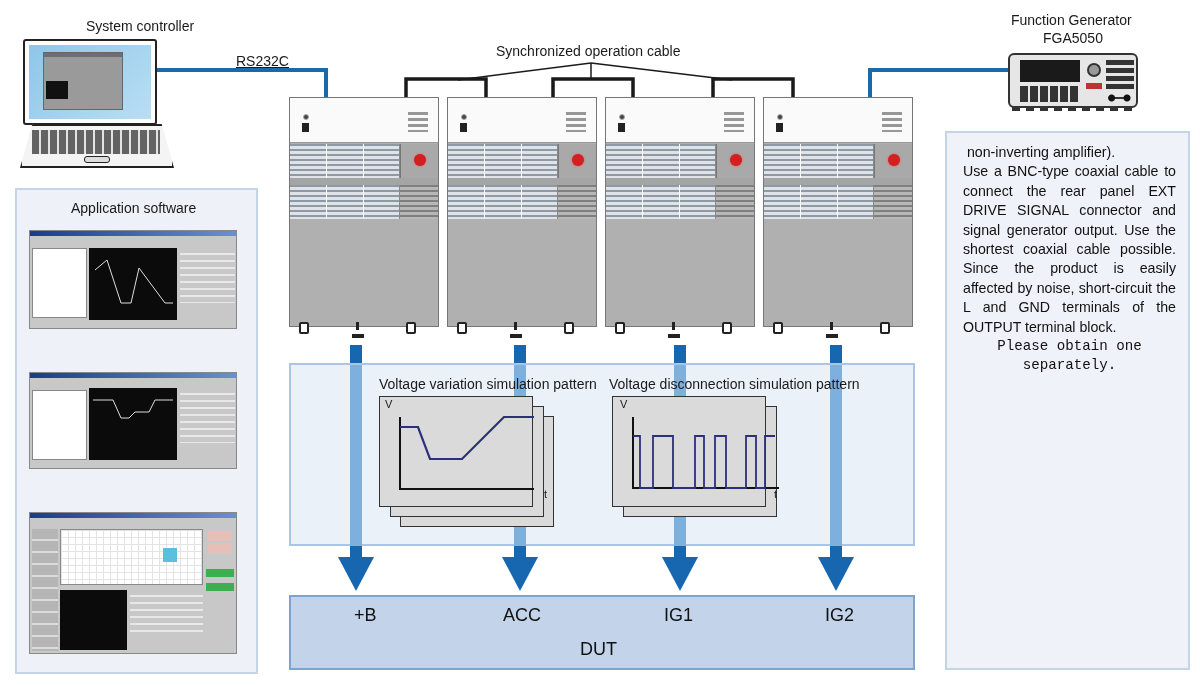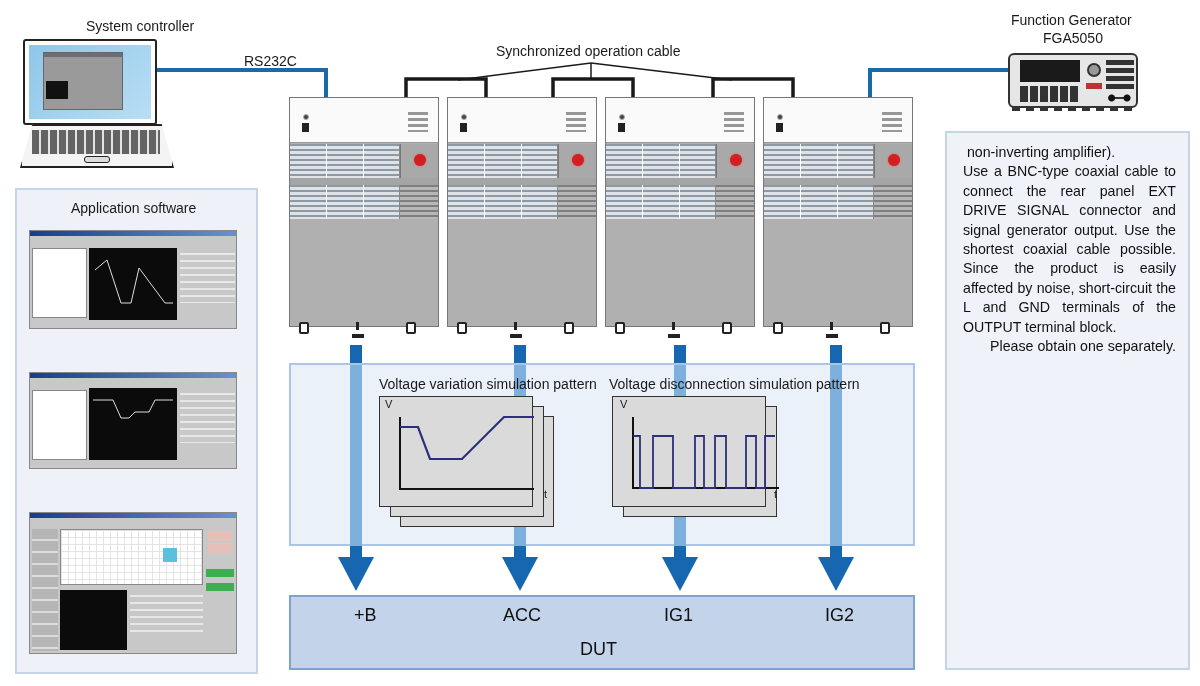--- a/index.html
+++ b/index.html
@@ -85,21 +85,21 @@
       </div>
     </div>
   </div>
   <div class="abs laptop-base"></div>
   <div class="abs kbd"></div>
   <div class="abs touchpad"></div>
 </div>
 
 <div class="abs cable-blue" style="left:157px; top:68px; width:171px; height:4px;"></div>
 <div class="abs cable-blue" style="left:324px; top:68px; width:4px; height:30px;"></div>
-<div class="abs label" style="left:244px; top:53px;">RS232C</div>
+<div class="abs label" style="left:236px; top:53px;text-decoration:underline;">RS232C</div>
 
 <div class="abs label" style="left:496px; top:43px;">Synchronized operation cable</div>
 <svg class="abs" style="left:390px; top:60px;" width="540" height="40">
   <g stroke="#1a1a1a" fill="none">
     <line x1="201" y1="3" x2="201" y2="20" stroke-width="1.5"></line>
     <line x1="201" y1="3" x2="68" y2="20" stroke-width="1.5"></line>
     <line x1="201" y1="3" x2="342" y2="20" stroke-width="1.5"></line>
     <polyline points="16,38 16,19 96,19 96,38" stroke-width="3.5"></polyline>
     <polyline points="163,38 163,19 243,19 243,38" stroke-width="3.5"></polyline>
     <polyline points="323,38 323,19 403,19 403,38" stroke-width="3.5"></polyline>
@@ -286,14 +286,14 @@
       <div class="abs dut-label" style="left: 212px; top: 8px;">ACC</div>
       <div class="abs dut-label" style="left: 373px; top: 8px;">IG1</div>
       <div class="abs dut-label" style="left: 534px; top: 8px;">IG2</div>
     </div>
   <div class="abs dut-label" style="left:289px; top:42px;">DUT</div>
 </div>
 
 <div class="abs info">
   <p style="text-align:left;">&nbsp;non-inverting amplifier).</p>
   <p>Use a BNC-type coaxial cable to connect the rear panel EXT DRIVE SIGNAL connector and signal generator output. Use the shortest coaxial cable possible. Since the product is easily affected by noise, short-circuit the L and GND terminals of the OUTPUT terminal block.</p>
-  <p style="text-align:right;">Please obtain one separately.</p>
+  <p style="text-align:center;font-family:Liberation Mono, monospace;">Please obtain one separately.</p>
 </div>
 
 </body></html>

